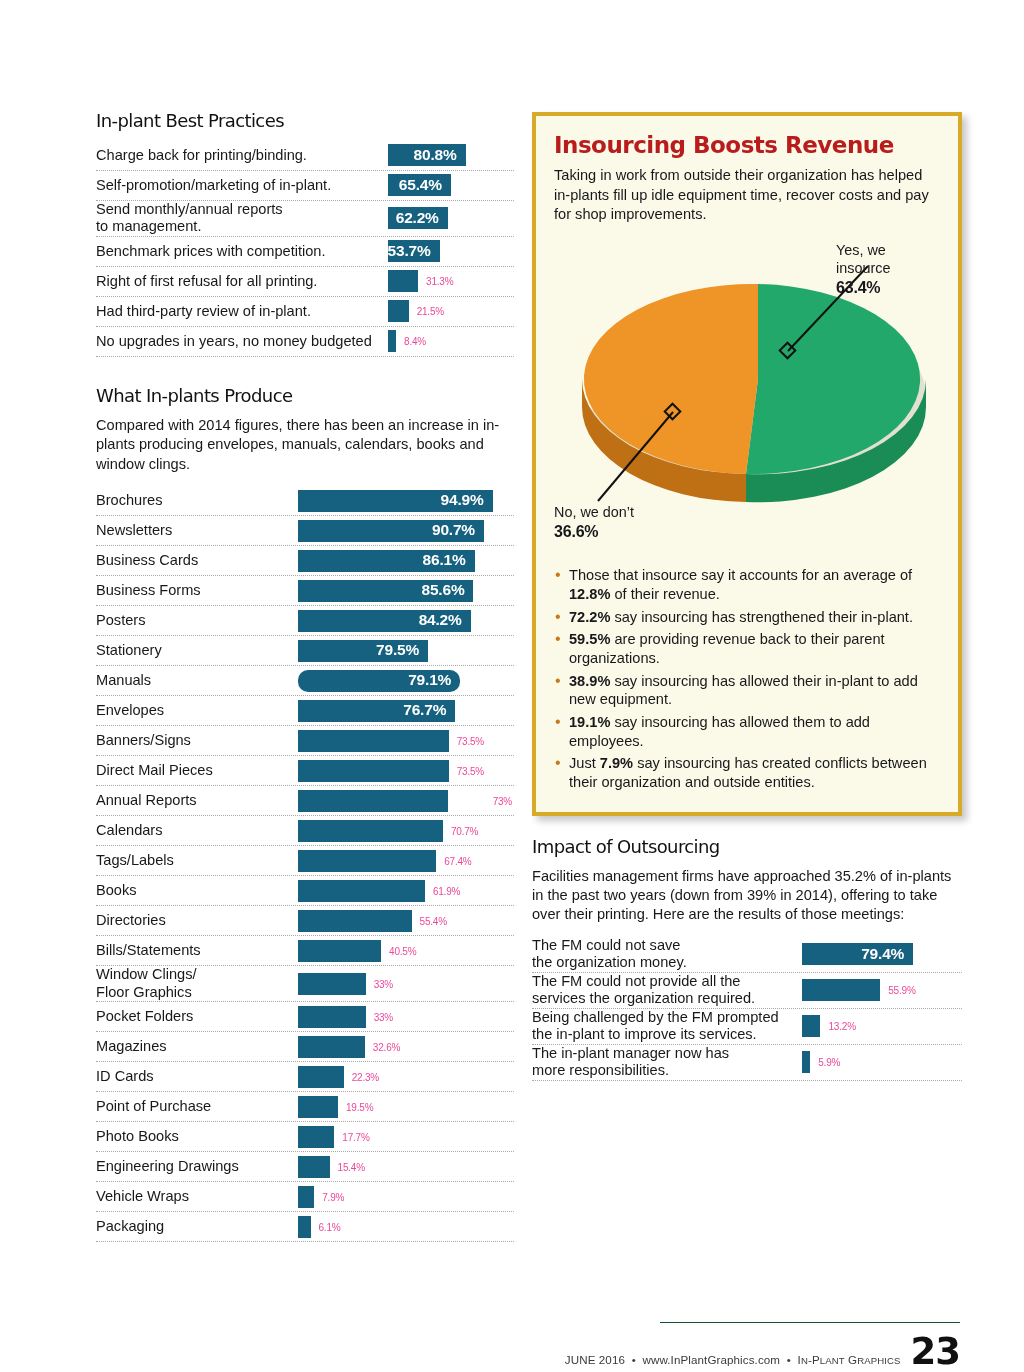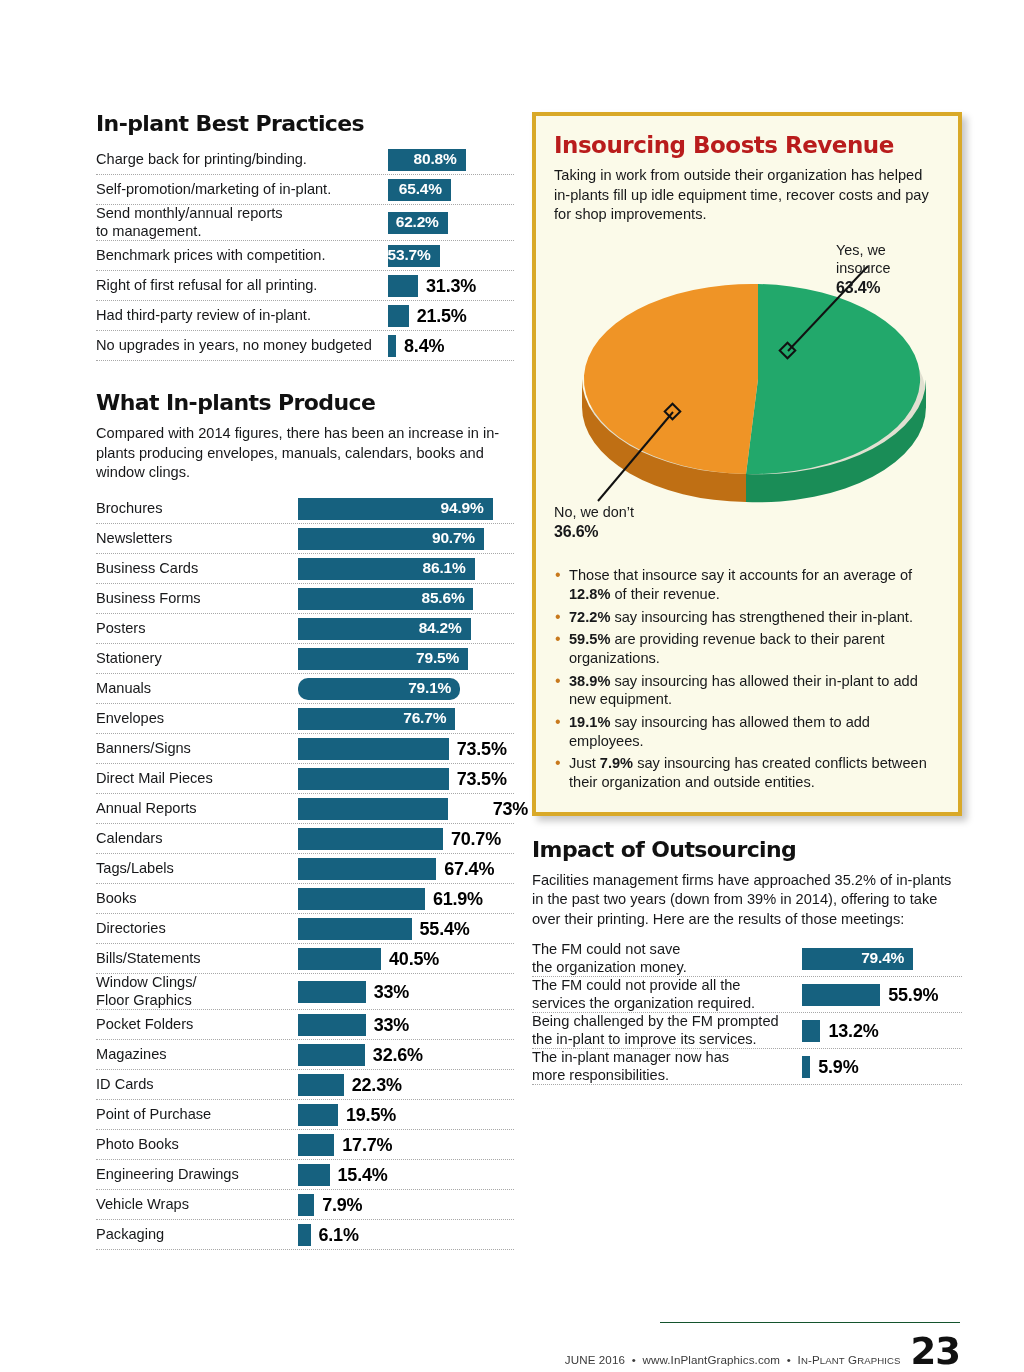--- a/index.html
+++ b/index.html
@@ -10,21 +10,21 @@
   }
   .page{position:absolute;inset:0;}
 
   
   .col-left{position:absolute;left:96px;top:112px;width:418px;}
   .col-right{position:absolute;left:532px;top:112px;width:430px;}
 
   
   .h-section{
     font-family:"DejaVu Sans","Liberation Sans",sans-serif;
-    font-weight:bold;font-size:22px;letter-spacing:-0.6px;
+    font-weight:normal;font-size:18px;letter-spacing:-0.6px;
     color:#111;line-height:1.05;margin:0 0 10px 0;
   }
   .h-panel{
     font-family:"DejaVu Sans","Liberation Sans",sans-serif;
     font-weight:bold;font-size:23px;letter-spacing:-0.5px;
     color:#b91c1c;line-height:1.05;margin:0 0 9px 0;
   }
   .intro{font-size:14.6px;line-height:1.33;color:#17181a;margin:0 0 12px 0;}
 
   
@@ -43,21 +43,21 @@
     position:absolute;top:50%;transform:translateY(-50%);
     background:#16617f;height:22px;display:flex;align-items:center;
     justify-content:flex-end;box-sizing:border-box;
   }
   .bar .val-in{
     color:#ffffff;font-weight:bold;font-size:15.5px;
     padding:0 9px 1px 0;letter-spacing:-0.2px;white-space:nowrap;
   }
   .val-out{
     position:absolute;top:50%;transform:translateY(-50%);
-    color:#000000;font-weight:bold;font-size:18px;
+    color:#ec4899;font-weight:normal;font-size:10px;
     letter-spacing:-0.2px;white-space:nowrap;
   }
 
   
   #best-practices .row{min-height:29px;justify-content:space-between;}
   #best-practices .row .lab{flex:0 0 292px;}
   #best-practices .barwrap{min-height:29px;}
 
   
   #produce .row{min-height:29px;}
@@ -224,21 +224,21 @@
           <div class="lab">Posters</div>
           <div class="barwrap">
             <div class="bar" style="left: 0px; width: 172.61px;">
               <span class="val-in">84.2%</span>
             </div>
           </div>
         </div>
         <div class="row">
           <div class="lab">Stationery</div>
           <div class="barwrap">
-            <div class="bar" style="left: 0px; width: 170px;">
+            <div class="bar" style="left: 0px; width: 130px;">
               <span class="val-in">79.5%</span>
             </div>
           </div>
         </div>
         <div class="row">
           <div class="lab">Manuals</div>
           <div class="barwrap">
             <div class="bar" style="left: 0px; width: 162.155px; border-radius: 10px;">
               <span class="val-in">79.1%</span>
             </div>

